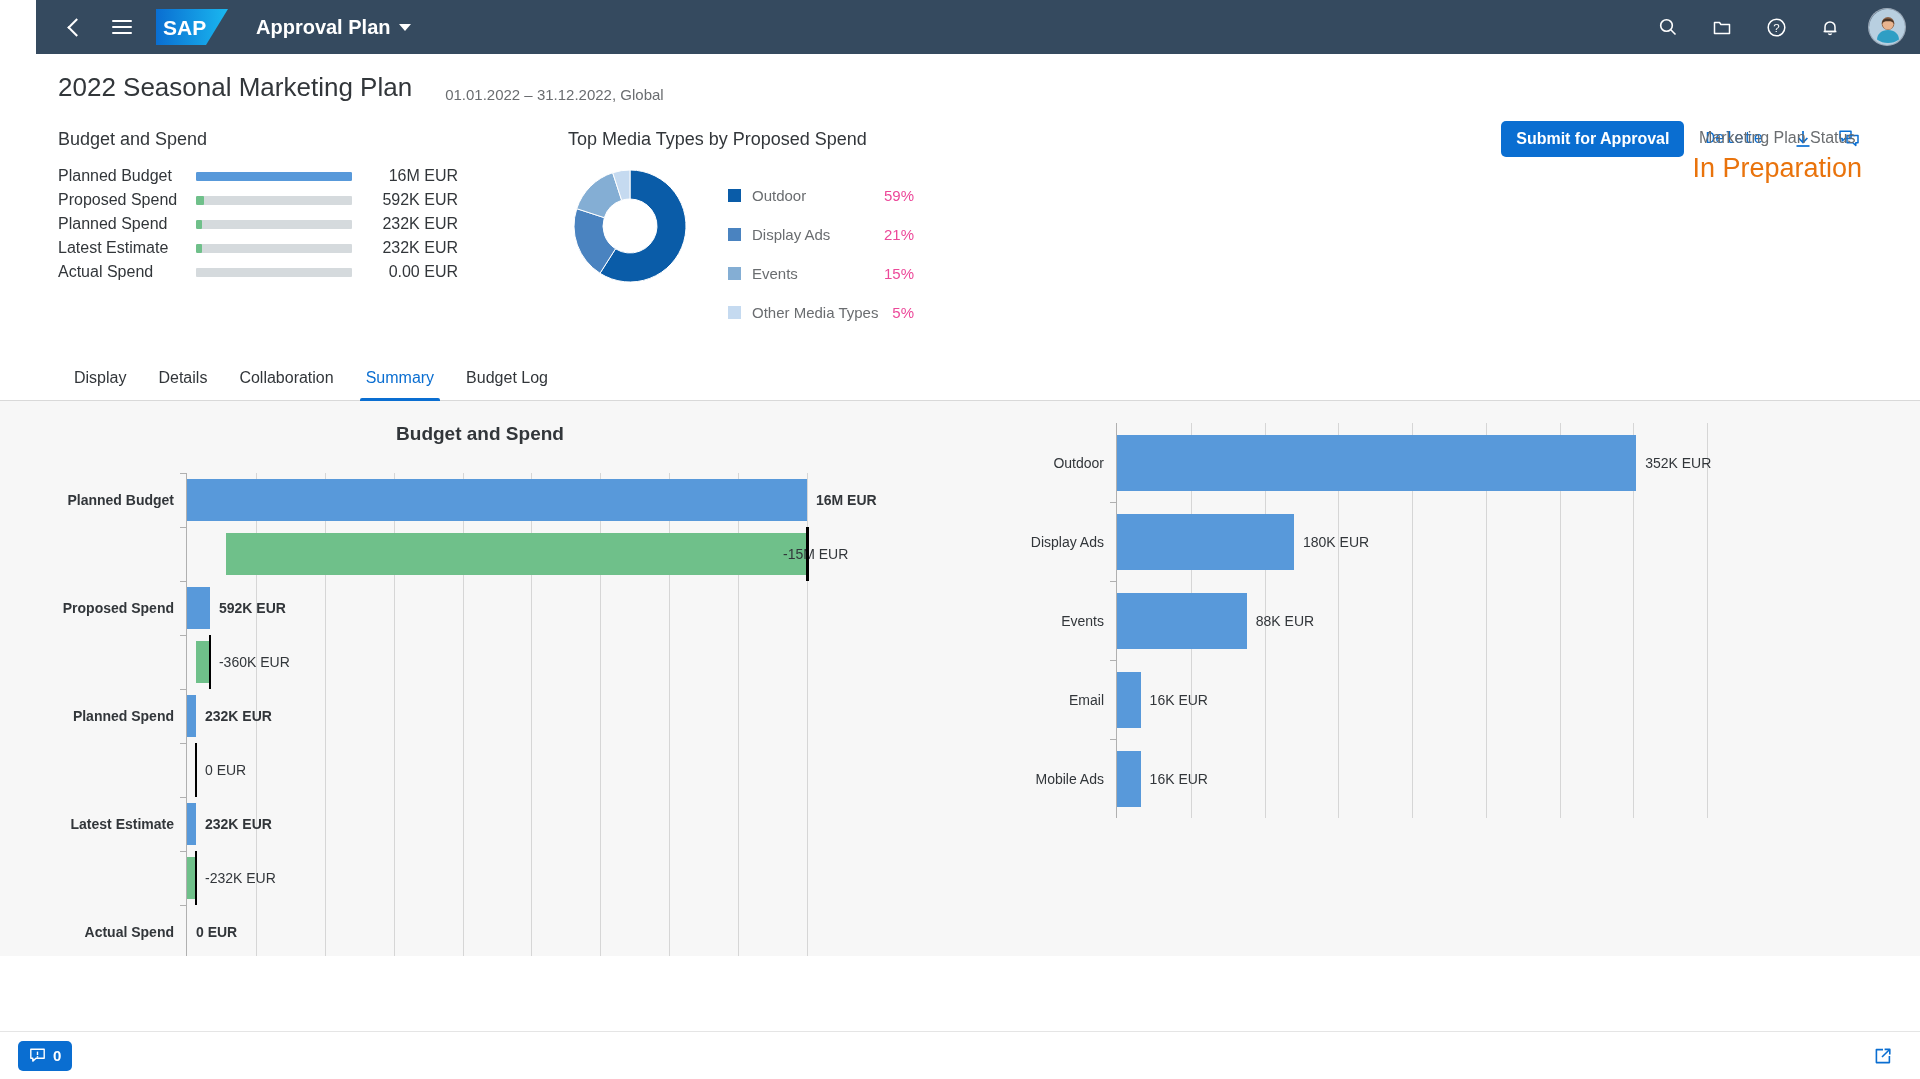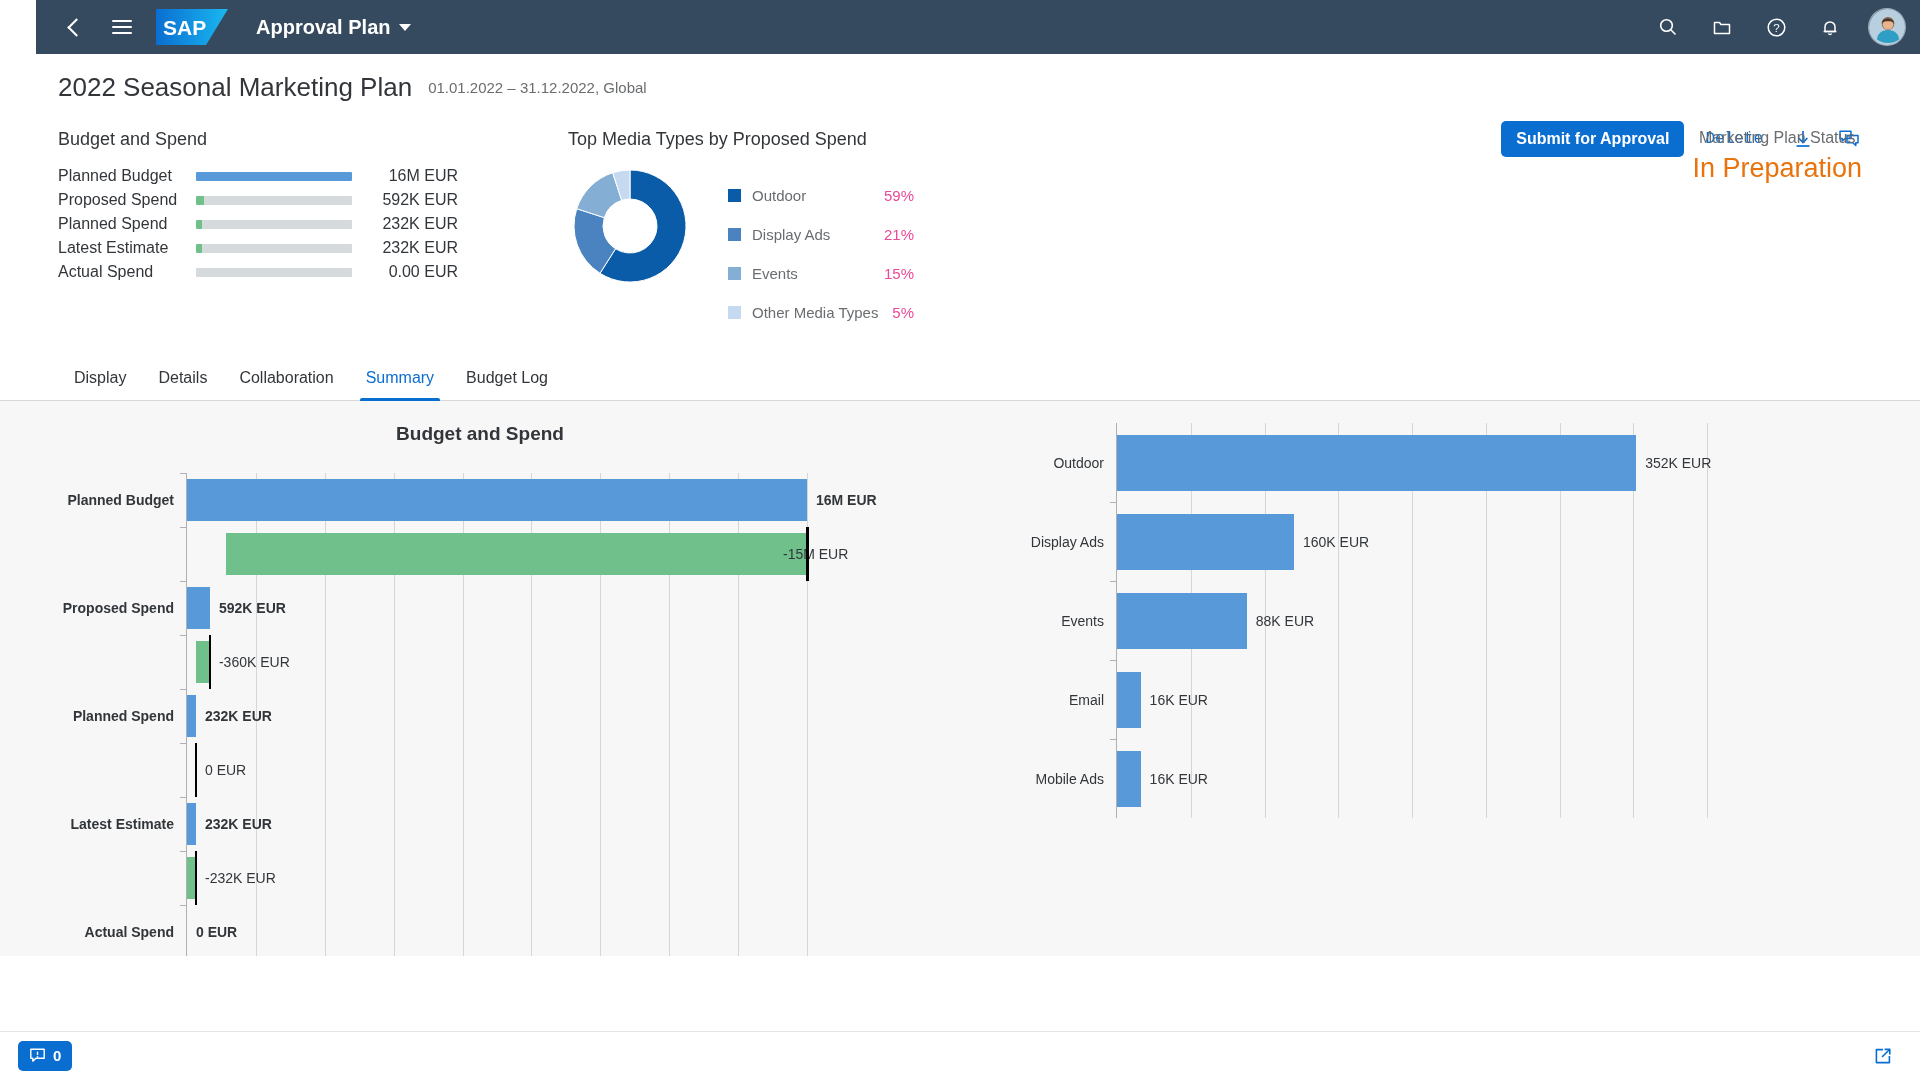--- a/index.html
+++ b/index.html
@@ -42,21 +42,21 @@
   }
   .avatar {
     width: 38px; height: 38px; border-radius: 50%;
     overflow: hidden; cursor: pointer; margin-left: 6px;
     border: 1px solid rgba(255,255,255,.35); position: relative;
     background: #6b7f94;
   }
 
   
   .obj-header { background: #fff; padding: 18px 58px 0 58px; position: relative; }
-  .title-row { display: flex; align-items: center; gap: 16px; }
+  .title-row { display: flex; align-items: flex-end; gap: 33px; }
   .obj-title { font-size: 26px; color: #32363a; font-weight: 400; }
   .obj-subtitle { font-size: 15px; color: #6a6d70; }
   .actions {
     position: absolute; right: 52px; top: 66px;
     display: flex; align-items: center; gap: 8px;
   }
   .btn-emph {
     background: #0a6ed1; color: #fff; border: none; border-radius: 5px;
     font-size: 16px; font-weight: bold; padding: 9px 15px; cursor: pointer;
     font-family: inherit; white-space: nowrap;
@@ -410,21 +410,21 @@
             <div class="grid-v" style="left: 221.25px;"></div>
             <div class="grid-v" style="left: 295px;"></div>
             <div class="grid-v" style="left: 368.75px;"></div>
             <div class="grid-v" style="left: 442.5px;"></div>
             <div class="grid-v" style="left: 516.25px;"></div>
             <div class="grid-v" style="left: 590px;"></div>
             <div class="bar" style="background: rgb(88, 153, 218); left: 0px; width: 519.2px; top: 11.5px; height: 56px;"></div>
             <div class="vlabel" style="left: 528.2px; top: 39.5px;">352K EUR</div>
             <div class="bc-label" style="position: absolute; left: -122px; top: 39.5px; transform: translateY(-50%);">Outdoor</div>
             <div class="bar" style="background: rgb(88, 153, 218); left: 0px; width: 177px; top: 90.5px; height: 56px;"></div>
-            <div class="vlabel" style="left: 186px; top: 118.5px;">160K EUR</div>
+            <div class="vlabel" style="left: 186px; top: 118.5px;">180K EUR</div>
             <div class="bc-label" style="position: absolute; left: -122px; top: 118.5px; transform: translateY(-50%);">Display Ads</div>
             <div class="tick-l" style="top: 79px;"></div>
             <div class="bar" style="background: rgb(88, 153, 218); left: 0px; width: 129.8px; top: 169.5px; height: 56px;"></div>
             <div class="vlabel" style="left: 138.8px; top: 197.5px;">88K EUR</div>
             <div class="bc-label" style="position: absolute; left: -122px; top: 197.5px; transform: translateY(-50%);">Events</div>
             <div class="tick-l" style="top: 158px;"></div>
             <div class="bar" style="background: rgb(88, 153, 218); left: 0px; width: 23.6px; top: 248.5px; height: 56px;"></div>
             <div class="vlabel" style="left: 32.6px; top: 276.5px;">16K EUR</div>
             <div class="bc-label" style="position: absolute; left: -122px; top: 276.5px; transform: translateY(-50%);">Email</div>
             <div class="tick-l" style="top: 237px;"></div>

